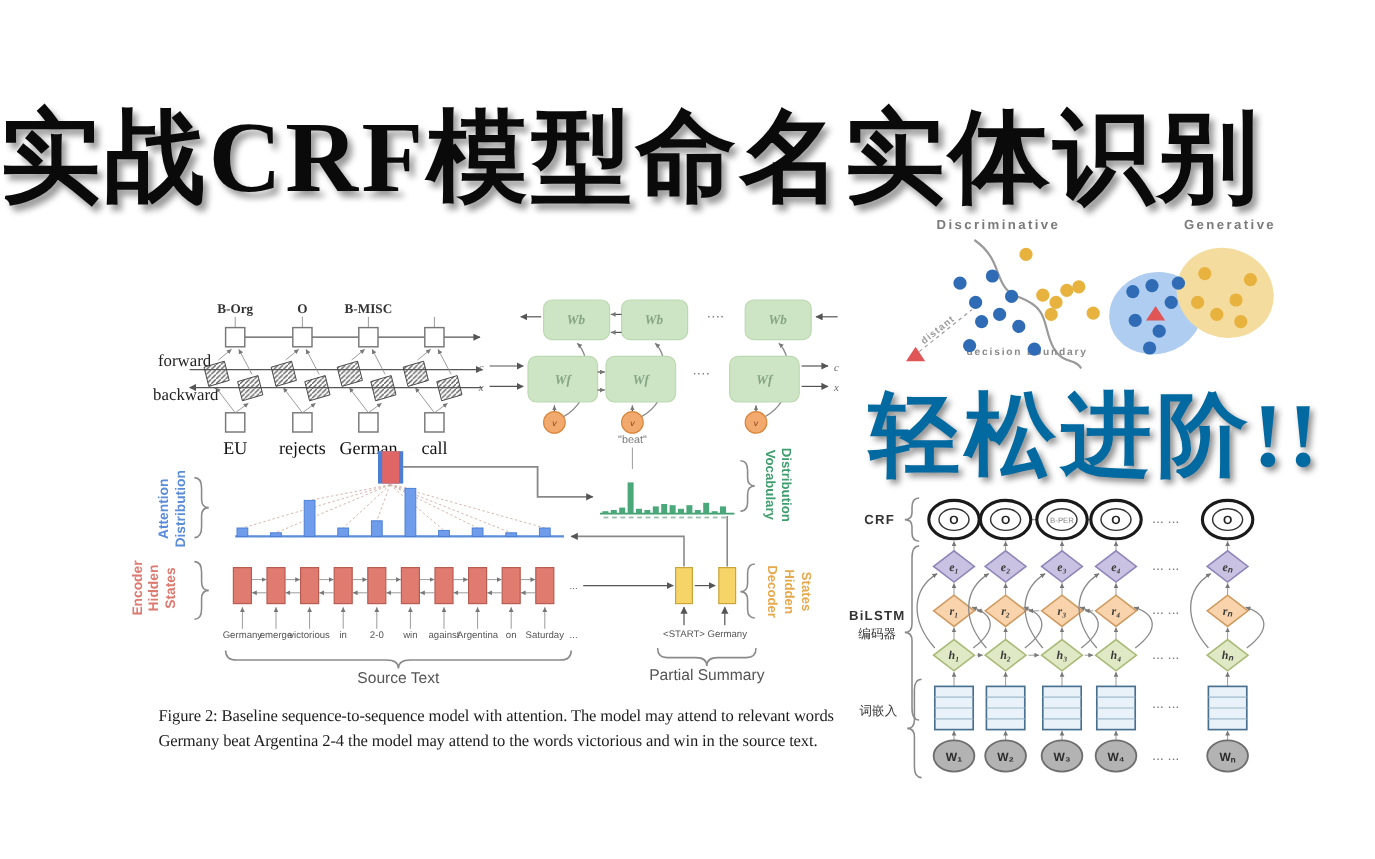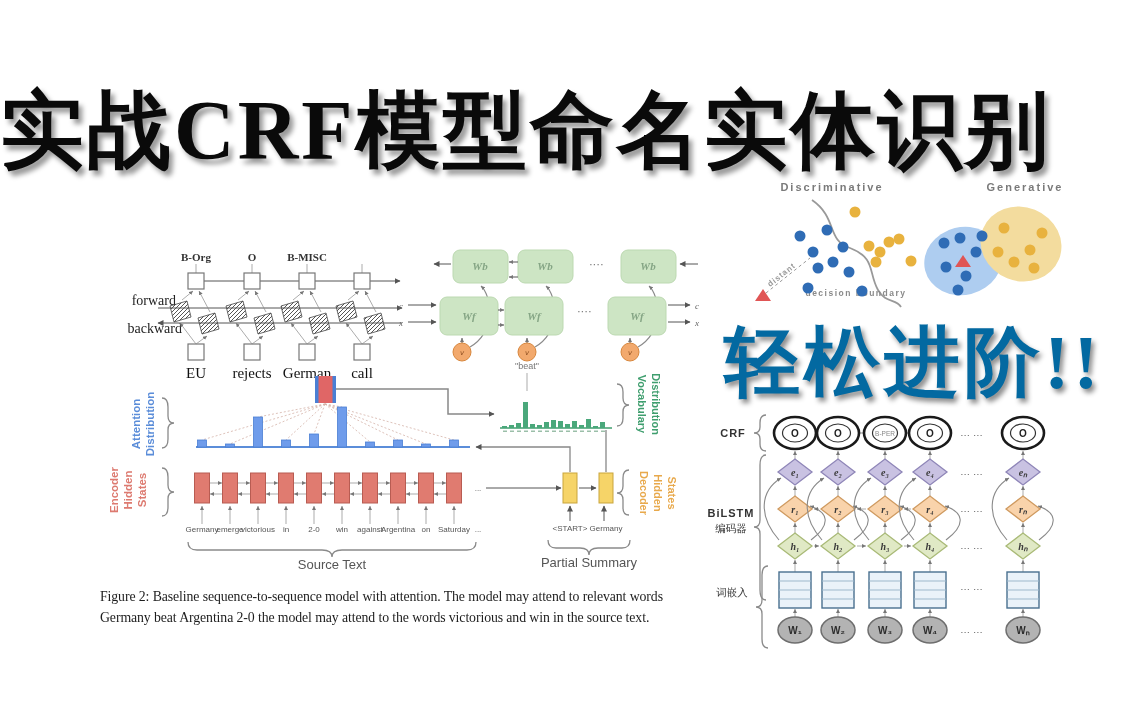--- a/index.html
+++ b/index.html
@@ -16,21 +16,21 @@
          letter-spacing:2px;color:#ffd900;white-space:nowrap;
          -webkit-text-stroke:2px #101010;
          text-shadow:6px 7px 0 #101010,3px 3px 0 #101010,-3px 3px 0 #101010,3px -3px 0 #101010,
                      -3px -3px 0 #101010,0 4px 0 #101010,4px 0 0 #101010,0 -3px 0 #101010,-3px 0 0 #101010;}
   .tagline{position:absolute;left:724px;top:312px;z-index:9;
          font-family:"Liberation Serif","DejaVu Serif",serif;font-weight:700;font-size:76px;
          letter-spacing:4px;color:#0369a1;text-shadow:3px 4px 5px rgba(0,0,0,.45);white-space:nowrap;}
   .caption{position:absolute;left:100px;top:587px;z-index:5;
          font-family:"Liberation Serif","DejaVu Serif",serif;font-size:13.8px;line-height:1.52;
          color:#1d1d1d;letter-spacing:-.1px;}
-  .caption div{white-space:nowrap;}
+  .caption div{white-space:nowrap;margin-left:32px;}
 
   
   .ln{stroke:#555;stroke-width:1;fill:none}
   .lnt{stroke:#888;stroke-width:.7;fill:none}
   .lng{stroke:#999;stroke-width:1.1;fill:none}
   .sq{fill:#fff;stroke:#777;stroke-width:1.2}
   .cell{fill:url(#hatch);stroke:#444;stroke-width:.8}
   .gcell{fill:#cde5c4;stroke:#bcd9b1;stroke-width:1}
   .vnode{fill:#f2a96d;stroke:#d8873d;stroke-width:1}
   .curve{fill:none;stroke:#8a8a8a;stroke-width:1.1}
@@ -511,16 +511,16 @@
         <text x="972" y="590" class="t-dots mid">... ...</text>
         <text x="972" y="633" class="t-dots mid">... ...</text>
       </g>
   </svg>
 
   <div class="title">实战CRF模型命名实体识别</div>
   <div class="tagline">轻松进阶!!</div>
 
   <div class="caption">
     <div>Figure 2: Baseline sequence-to-sequence model with attention. The model may attend to relevant words</div>
-    <div>Germany beat Argentina 2-0 the model may attend to the words victorious and win in the source text.</div>
+    <div>Germany beat Argentina 2-4 the model may attend to the words victorious and win in the source text.</div>
   </div>
 
 </div>
 
 </body></html>

